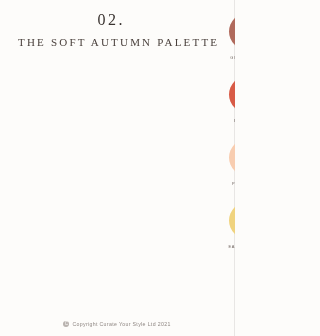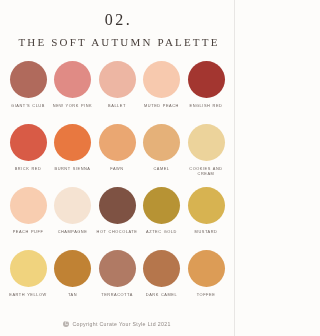--- a/index.html
+++ b/index.html
@@ -15,42 +15,42 @@
     position: relative;
   }
   .page {
     width: 235px;
     height: 336px;
     box-sizing: border-box;
     border-right: 1px solid #e8e6e4;
     background: #fdfcfa;
     position: relative;
     display: flex;
-    flex-direction: column;
+    flex-direction: row;
   }
   .header {
     padding-top: 11px;
     text-align: center;
   }
   .header-number {
     font-family: "Liberation Serif", serif;
     font-size: 16px;
     letter-spacing: 2.5px;
     color: #3a3330;
     line-height: 1.1;
     margin-bottom: 7px;
     padding-left: 3px;
   }
   .header-title {
     font-family: "Liberation Serif", serif;
     font-size: 11px;
     letter-spacing: 2.2px;
     color: #4a403c;
     line-height: 1.1;
-    padding-left: 4px;
+    padding-left: 18px;
     white-space: nowrap;
   }
   .grid {
     margin-top: 13px;
     display: flex;
     flex-direction: column;
     padding: 0 8px;
   }
   .row {
     display: flex;

